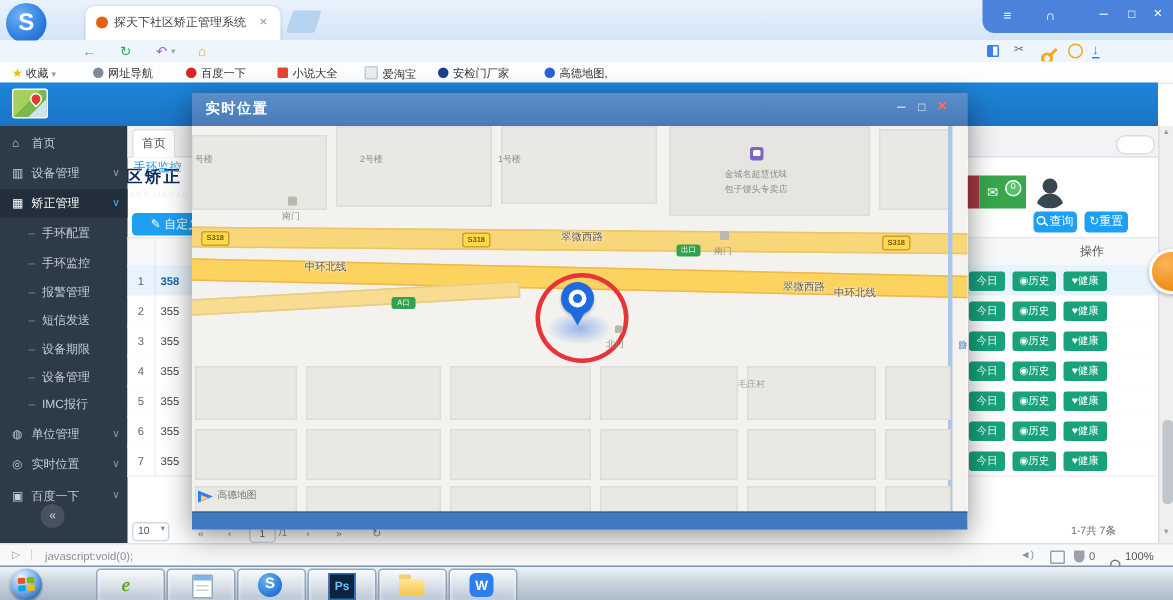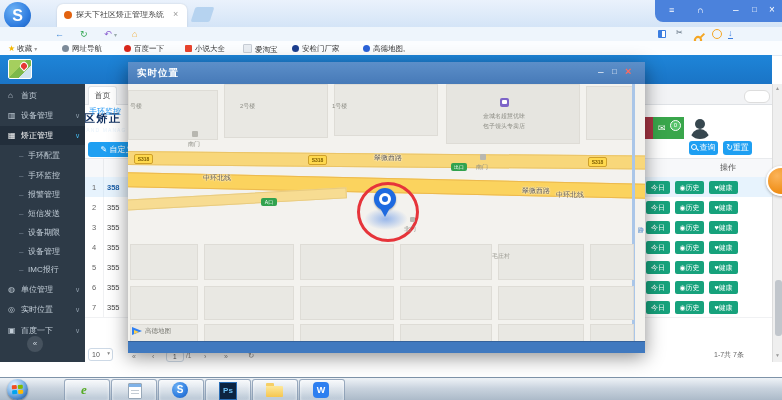--- a/index.html
+++ b/index.html
@@ -380,20 +380,31 @@
       <span class="gicon" style="left:282px;top:133px;width:5px;height:5px;"></span>
       <span class="mlbl" style="left:276px;top:141px;">北门</span>
 
       <span class="ab" style="left:4px;top:243px;width:0;height:0;border-top:4px solid transparent;border-bottom:4px solid transparent;border-left:10px solid #2f7ff2;"></span>
       <span class="ab" style="left:6px;top:246px;width:0;height:0;border-top:2px solid transparent;border-bottom:2px solid transparent;border-left:5px solid #ffd24a;"></span>
       <span class="t" style="left:17px;top:244px;font-size:6.5px;color:#6c6c64;text-shadow:0 0 2px #fff;">高德地图</span>
     </div>
     <div class="mftr"></div>
   </div>
 
+  <div class="ab statusbar">
+    <span class="t" style="left:8px;top:4px;font-size:7px;color:#9aa0a8;">▷</span>
+    <span class="t" style="left:20px;top:3px;font-size:8px;color:#d0d4d8;">|</span>
+    <span class="t" style="left:30px;top:4px;font-size:7.5px;color:#8a8f96;">javascript:void(0);</span>
+    <span class="t" style="left:680px;top:4px;font-size:7px;color:#8a929a;">◄)</span>
+    <span class="ab" style="left:700px;top:4px;width:8px;height:7px;border:1px solid #9aa2aa;border-radius:1px;"></span>
+    <span class="ab shield" style="left:716px;top:4px;"></span>
+    <span class="t" style="left:726px;top:4px;font-size:7.5px;color:#666;">0</span>
+    <span class="ab mag magd" style="left:740px;top:4px;"></span>
+    <span class="t" style="left:750px;top:4px;font-size:7.5px;color:#555;">100%</span>
+  </div>
 
   <div class="ab taskbar">
     <div class="orb">
       <span class="flag">
         <i style="left:0;top:0;background:#f25022;"></i>
           <i style="left:6px;top:0;background:#7fba00;"></i>
         <i style="left:0;top:5px;background:#00a4ef;"></i>
           <i style="left:6px;top:5px;background:#ffb900;"></i>
         </span>
     </div>

